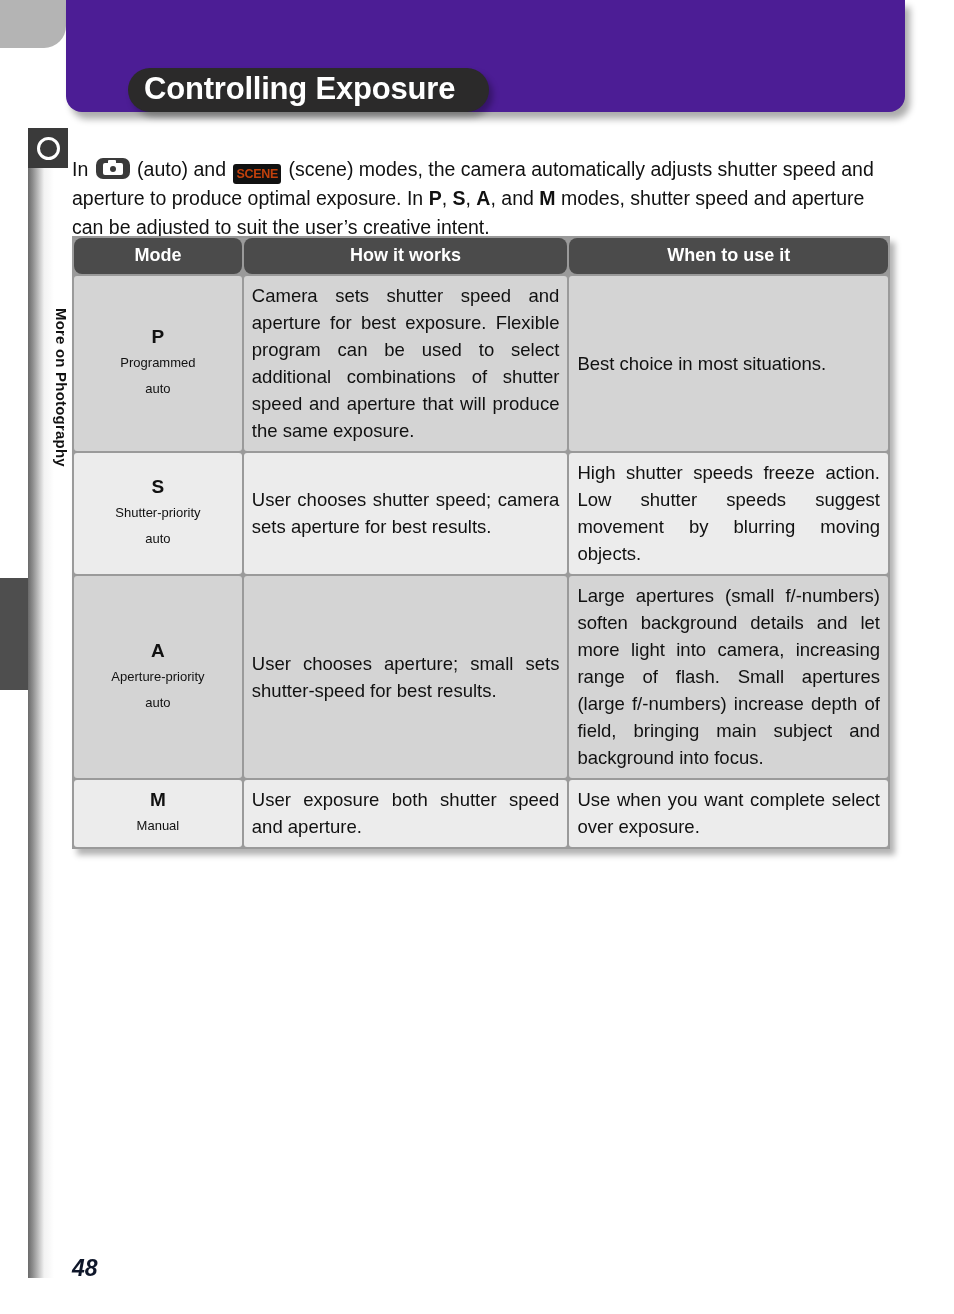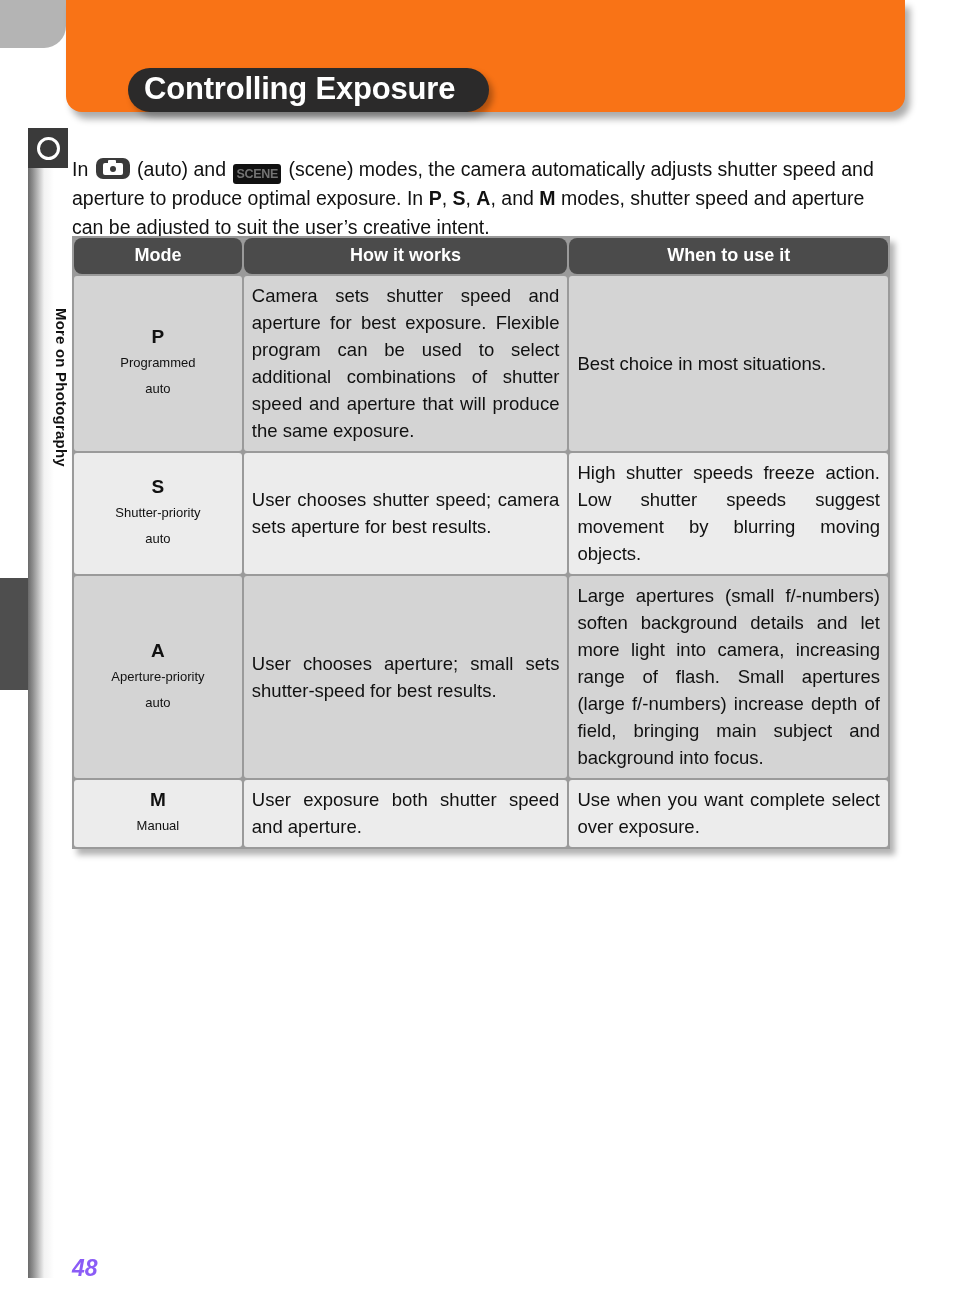--- a/index.html
+++ b/index.html
@@ -79,21 +79,21 @@
     box-sizing: border-box;
   }
 
   
   .header-panel {
     position: absolute;
     left: 66px;
     top: 0;
     width: 839px;
     height: 112px;
-    background: #f97316;
+    background: #4c1d95;
     border-bottom-left-radius: 16px;
     border-bottom-right-radius: 16px;
     box-shadow: 5px 7px 7px rgba(0,0,0,.33);
   }
   .title-banner {
     position: absolute;
     left: 62px;
     top: 68px;
     height: 44px;
     padding: 0 34px 0 16px;
@@ -158,21 +158,21 @@
     top: 8px;
     width: 6px;
     height: 6px;
     background: #3a3a3a;
     border-radius: 50%;
   }
 
   .icon-scene {
     display: inline-block;
     background: #111111;
-    color: #737373;
+    color: #c2410c;
     font-size: 12.5px;
     font-weight: bold;
     letter-spacing: -0.3px;
     line-height: 20px;
     height: 20px;
     padding: 0 3px;
     border-radius: 3px;
     vertical-align: -2px;
     margin: 0 2px;
     font-family: "Liberation Sans", sans-serif;
@@ -238,21 +238,21 @@
   .col-w-use  { width: 317px; }
 
   
   .page-number {
     position: absolute;
     left: 72px;
     top: 1255px;
     font-size: 23px;
     font-weight: bold;
     font-style: italic;
-    color: #8b5cf6;
+    color: #0f172a;
   }
 </style>
 </head>
 <body>
 
 <div class="page-corner-tab"></div>
 
 <div class="edge-index-tab"></div>
 
 <div class="side-strip">

